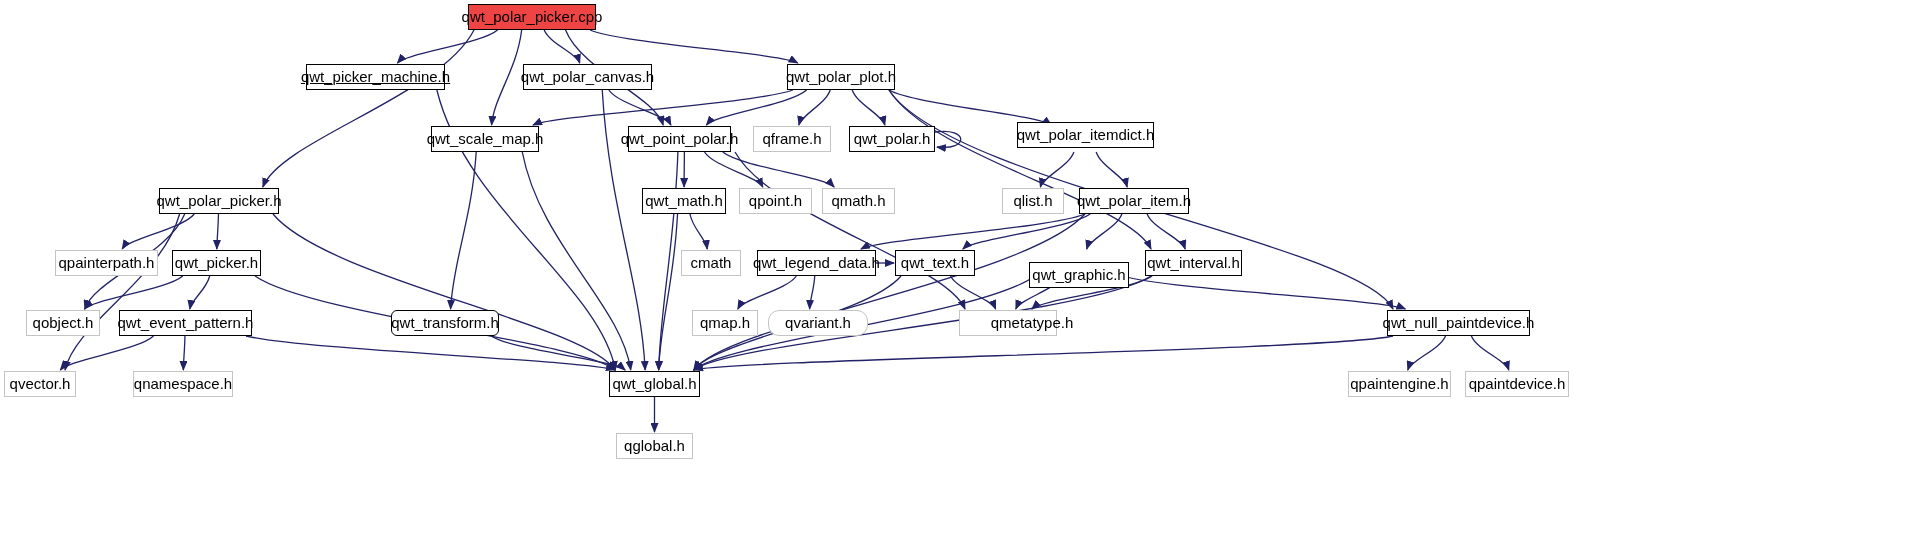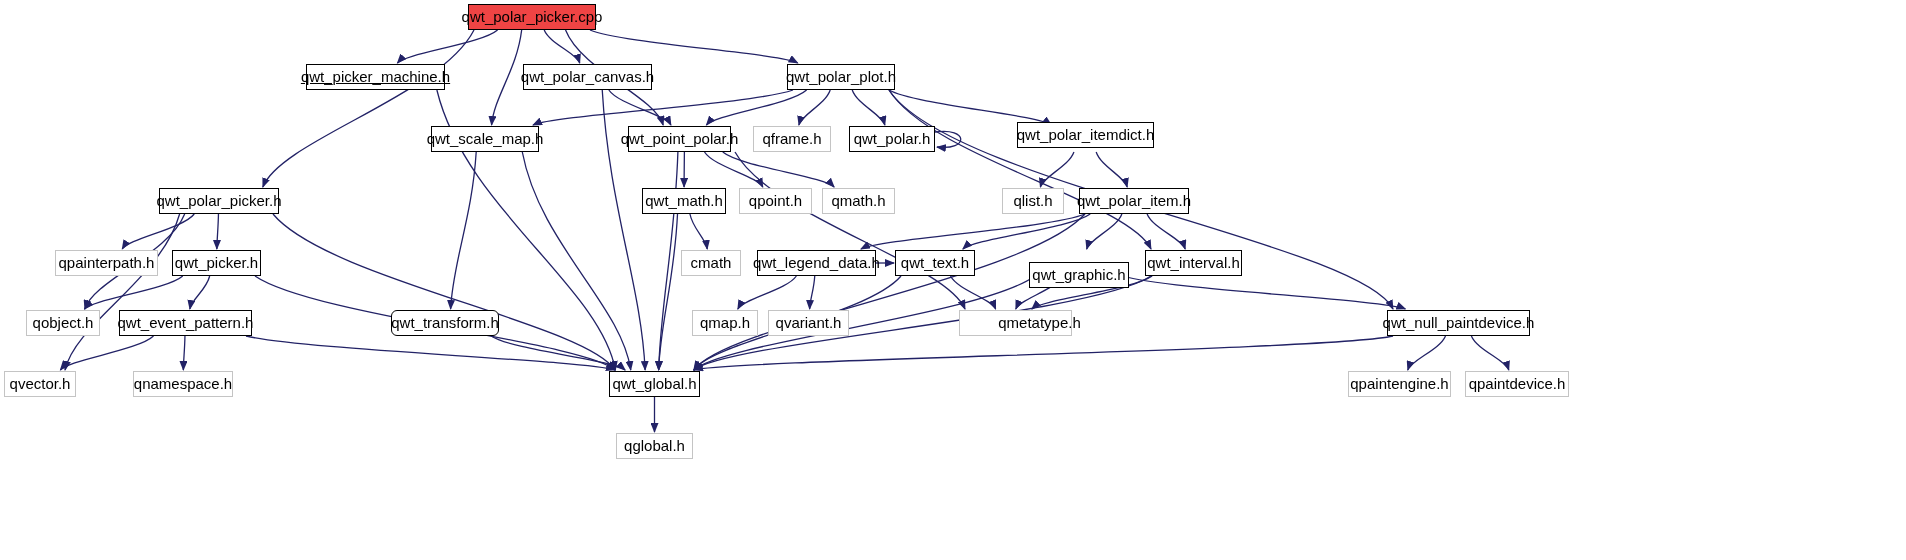--- a/index.html
+++ b/index.html
@@ -158,24 +158,24 @@
       </div>
       <div class="node internal" style="left: 119px; top: 310px; width: 133px;">
         <span>qwt_event_pattern.h</span>
       </div>
       <div class="node internal" style="left: 391px; top: 310px; width: 108px; border-radius: 6px;">
         <span>qwt_transform.h</span>
       </div>
       <div class="node external" style="left: 692px; top: 310px; width: 66px;">
         <span>qmap.h</span>
       </div>
-      <div class="node external" style="left: 768px; top: 310px; width: 81px;">
+      <div class="node external" style="left: 768px; top: 310px; width: 100px; border-radius: 11px;">
         <span>qvariant.h</span>
       </div>
-      <div class="node external" style="left: 959px; top: 310px; width: 113px; padding-left: 48px;">
+      <div class="node external" style="left: 959px; top: 310px; width: 98px; padding-left: 48px;">
         <span>qmetatype.h</span>
       </div>
       <div class="node internal" style="left: 1387px; top: 310px; width: 143px;">
         <span>qwt_null_paintdevice.h</span>
       </div>
       <div class="node external" style="left: 4px; top: 371px; width: 72px;">
         <span>qvector.h</span>
       </div>
       <div class="node external" style="left: 133px; top: 371px; width: 100px;">
         <span>qnamespace.h</span>

